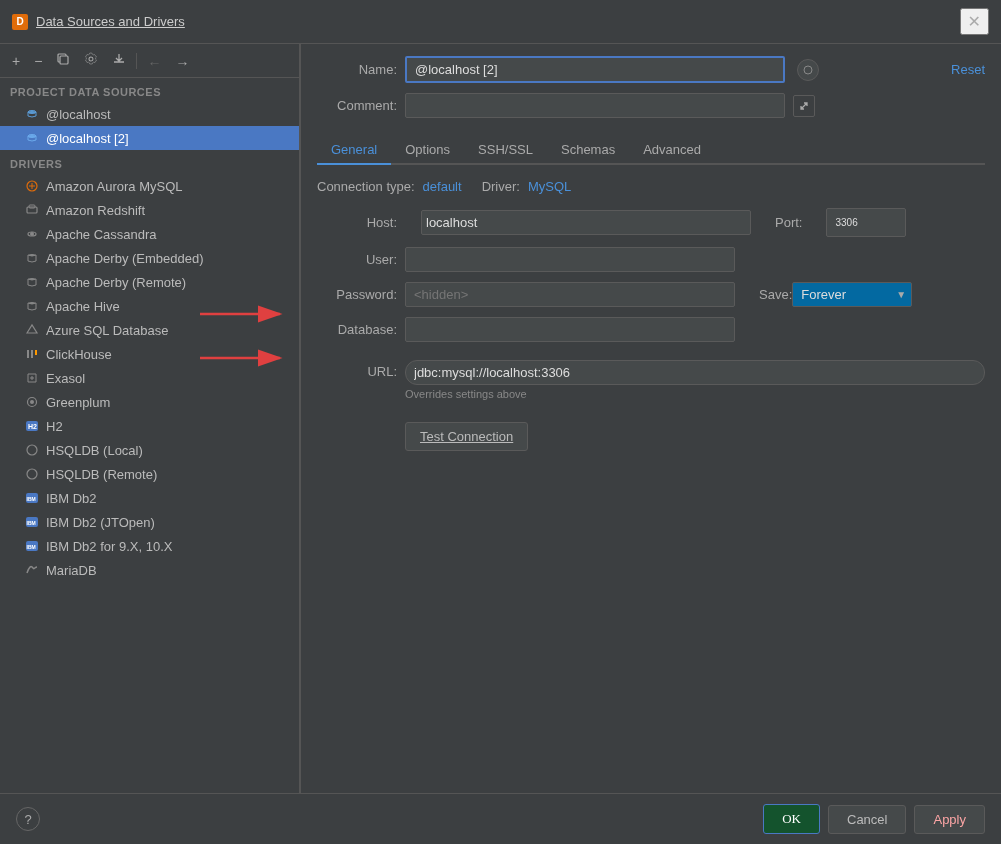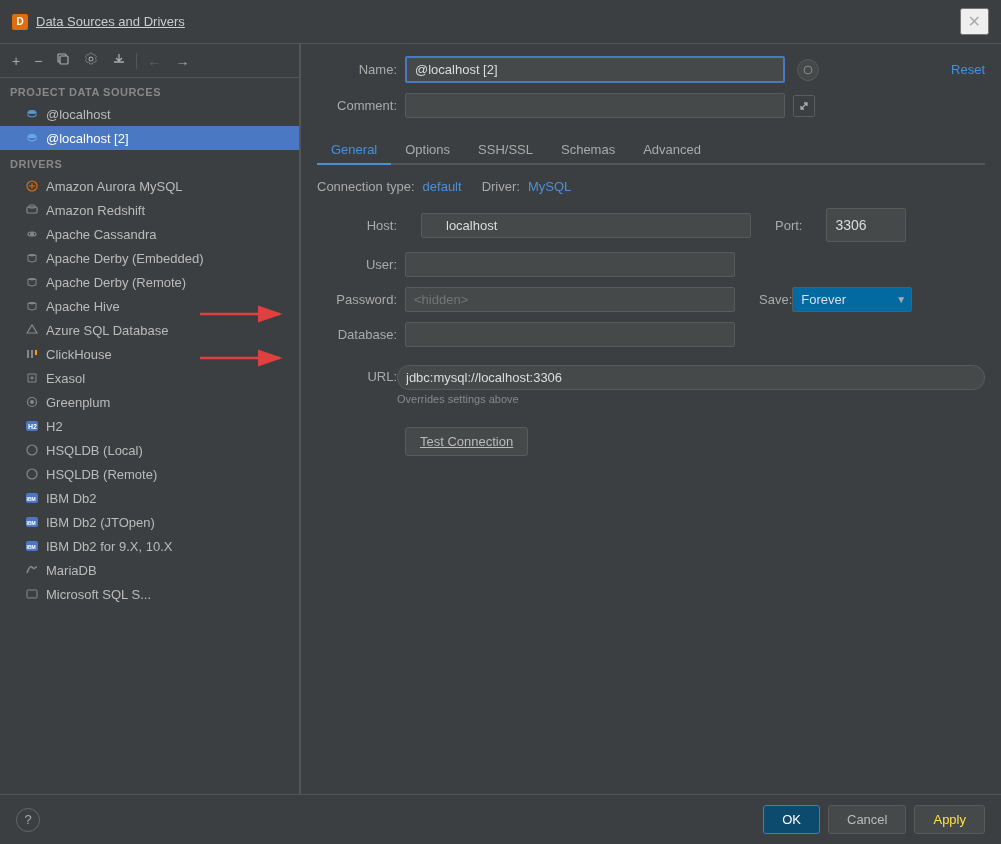--- a/index.html
+++ b/index.html
@@ -215,39 +215,39 @@
       align-items: center;
       gap: 24px;
       margin-bottom: 10px;
     }
 
     .host-input {
       flex: 1;
       background: #45494a;
       border: 1px solid #5a5a5a;
       color: #ddd;
-      padding: 4px 24px;
+      padding: 4px 4px;
       border-radius: 2px;
       font-size: 13px;
       outline: none;
     }
 
     .port-label {
       color: #aaa;
       flex-shrink: 0;
     }
 
     .port-input {
       width: 80px;
       background: #45494a;
       border: 1px solid #5a5a5a;
       color: #ddd;
       padding: 8px 8px;
       border-radius: 2px;
-      font-size: 14px;
+      font-size: 10px;
       outline: none;
     }
 
     .save-row {
       display: flex;
       align-items: center;
     }
 
     .save-label {
       color: #aaa;
@@ -279,20 +279,21 @@
       position: absolute;
       right: 6px;
       color: #aaa;
       font-size: 10px;
       pointer-events: none;
     }
 
     .url-row {
       display: flex;
       align-items: flex-start;
+      gap: 8px;
       margin-top: 8px;
     }
 
     .url-label {
       color: #aaa;
       padding-top: 4px;
       width: 80px;
       text-align: right;
       flex-shrink: 0;
     }
@@ -356,35 +357,36 @@
 
     .bottom-btn {
       padding: 6px 18px;
       border-radius: 3px;
       cursor: pointer;
       font-size: 13px;
       border: 1px solid #666;
     }
 
     .btn-ok {
-      background: #0c4a6e;
+      background: #14532d;
       border-color: #4a78c3;
       color: #fff;
+      font-family: Liberation Serif, serif;
     }
 
     .btn-cancel {
       background: #45494a;
       border-color: #5a5a5a;
       color: #bbb;
     }
 
     .btn-apply {
       background: #45494a;
       border-color: #5a5a5a;
-      color: #fde047;
+      color: #fca5a5;
     }
 
     .left-panel-scroll {
       overflow-y: auto;
       flex: 1;
     }
     .left-panel-scroll::-webkit-scrollbar { width: 8px; }
     .left-panel-scroll::-webkit-scrollbar-track { background: #3c3f41; }
     .left-panel-scroll::-webkit-scrollbar-thumb { background: #666; border-radius: 4px; }
 
@@ -628,28 +630,20 @@
 
         <div class="tree-item indent1">
           <div class="tree-icon">
             <svg width="14" height="14" viewBox="0 0 14 14" fill="none">
               <path d="M2 10 C4 4, 6 2, 8 5 C9 7, 10 4, 12 4" stroke="#888" stroke-width="1.5"></path>
             </svg>
           </div>
           <span>MariaDB</span>
         </div>
 
-        <div class="tree-item indent1">
-          <div class="tree-icon">
-            <svg width="14" height="14" viewBox="0 0 14 14" fill="none">
-              <rect x="2" y="3" width="10" height="8" rx="1" stroke="#888" stroke-width="1"></rect>
-            </svg>
-          </div>
-          <span>Microsoft SQL S...</span>
-        </div>
       </div>
     </div>
 
     <div class="divider-line"></div>
 
     <div class="right-panel">
 
       <div class="form-row">
         <label class="form-label">Name:</label>
         <input class="form-input highlighted" type="text" value="@localhost [2]" style="flex: 1 1 0%; max-width: 380px;">

